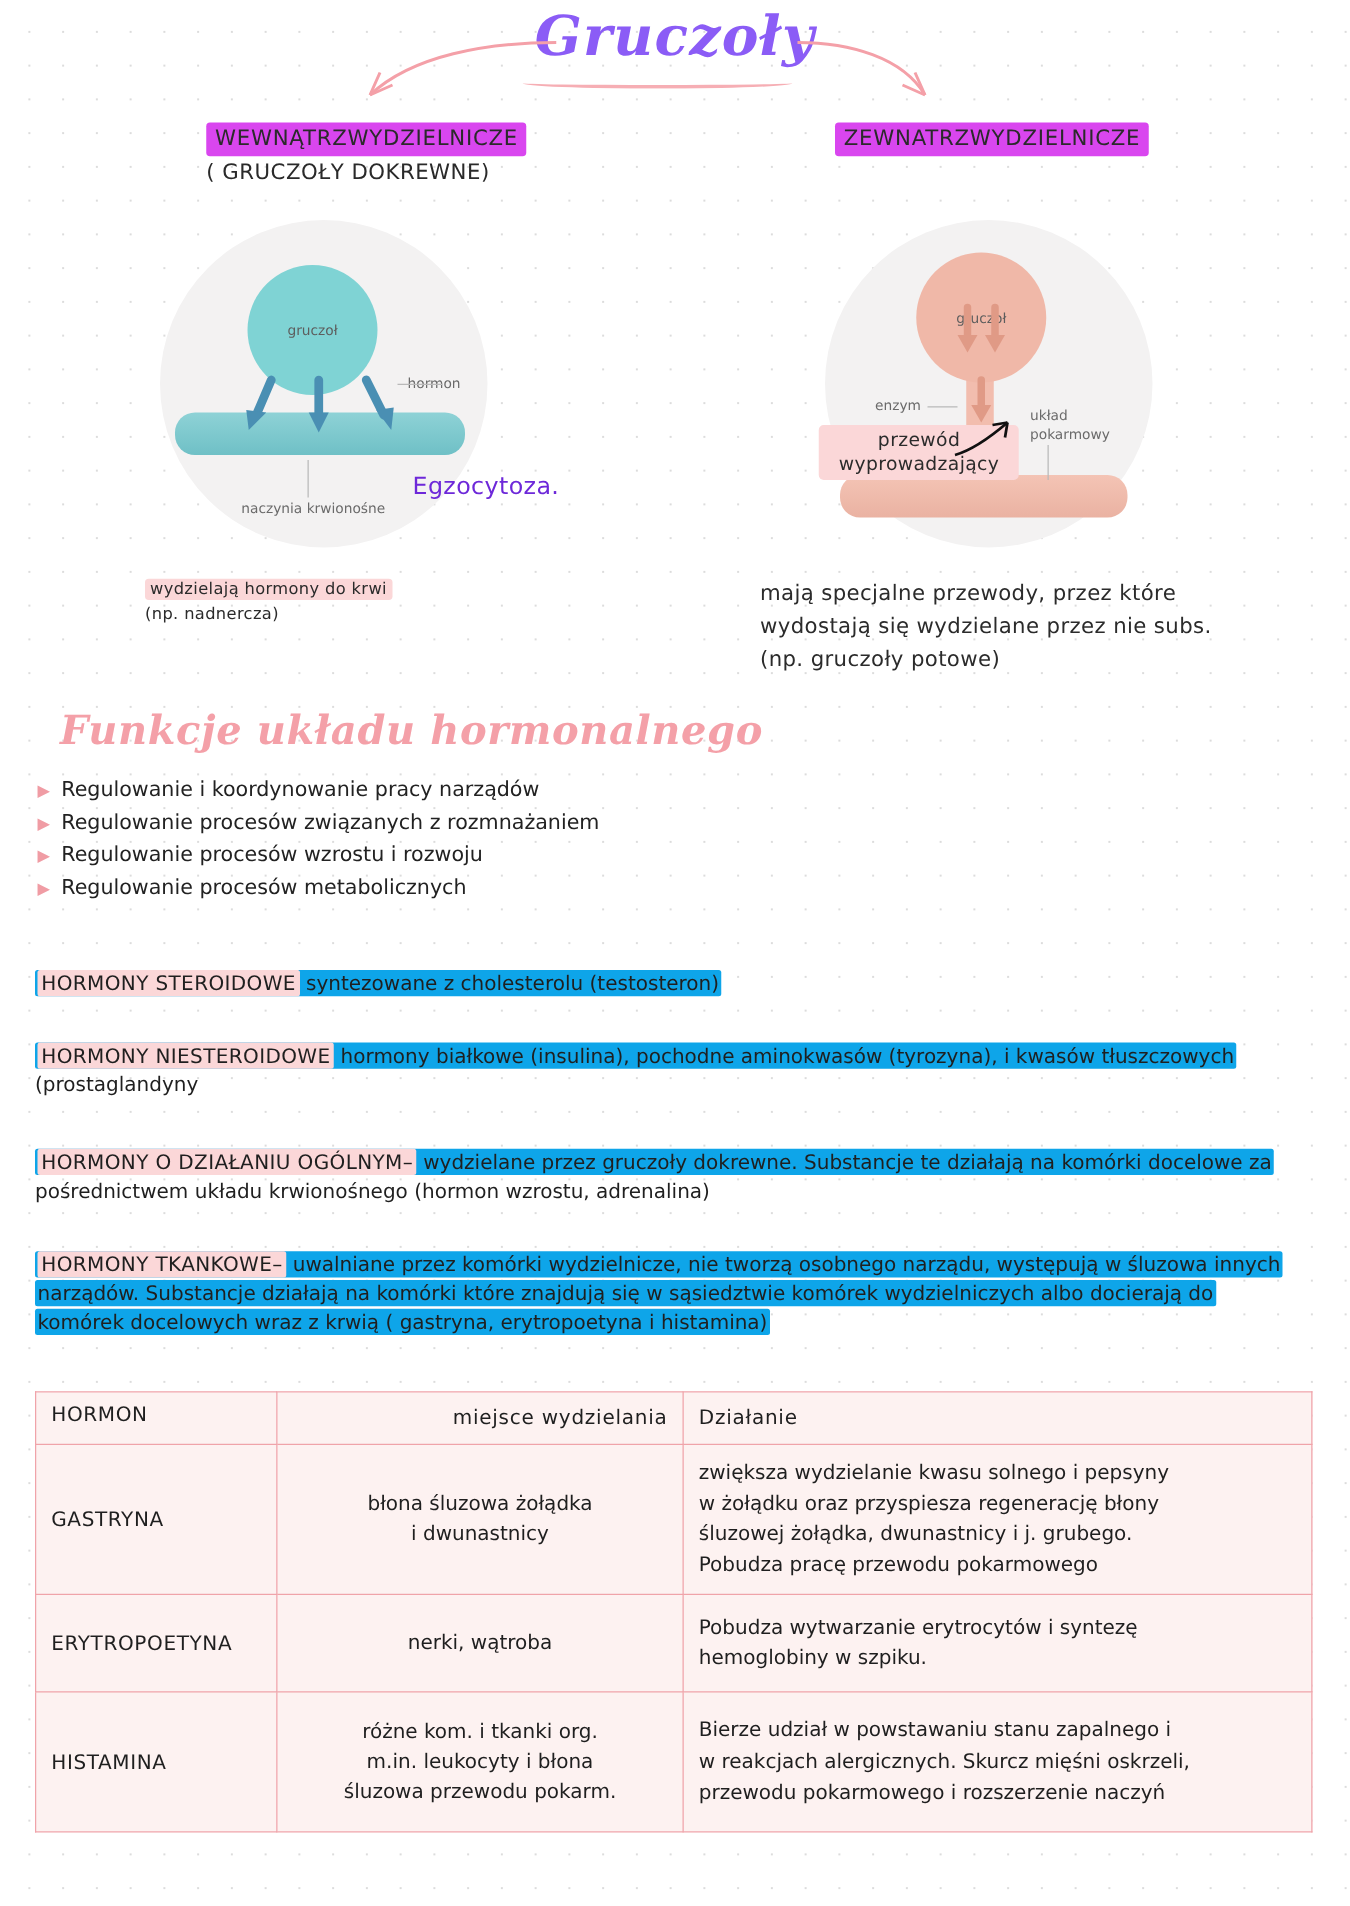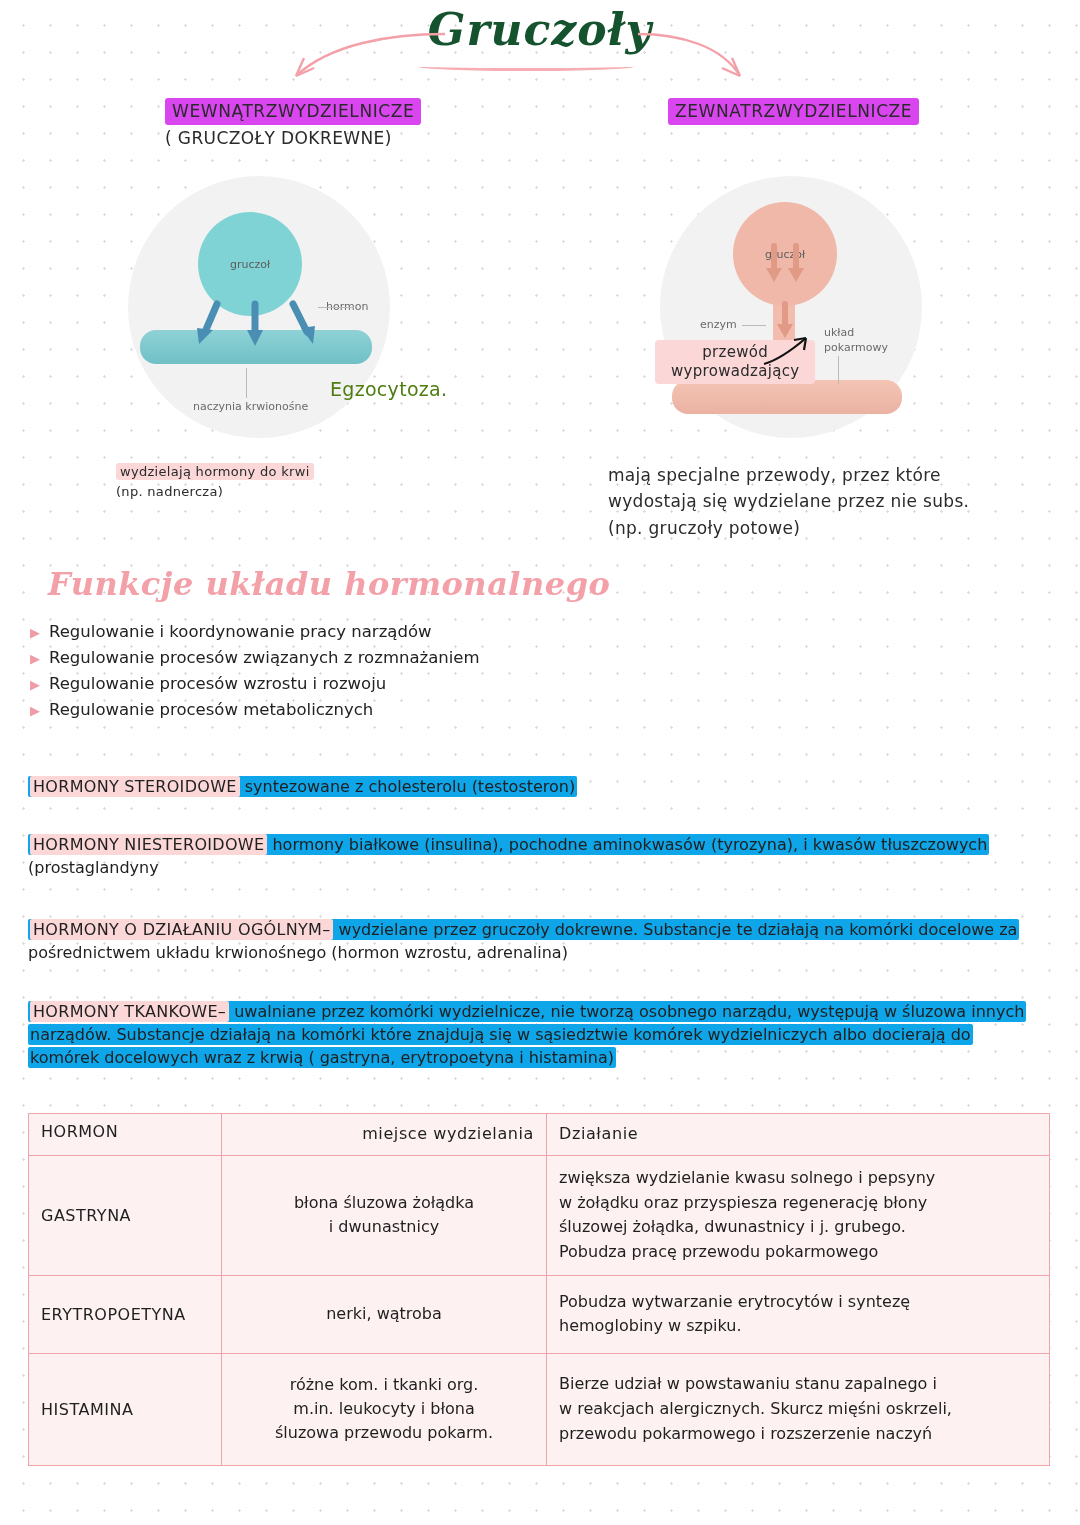--- a/index.html
+++ b/index.html
@@ -27,21 +27,21 @@
   .main-title {
     position: absolute;
     left: 0;
     right: 0;
     top: 4px;
     text-align: center;
     font-family: "DejaVu Serif", serif;
     font-size: 44px;
     font-style: italic;
     font-weight: bold;
-    color: #14532d;
+    color: #8b5cf6;
     letter-spacing: 1px;
   }
   .title-underline {
     position: absolute;
     left: 418px;
     top: 62px;
     width: 216px;
     height: 6px;
     border-bottom: 3px solid #f6aeb4;
     border-radius: 50%;
@@ -128,21 +128,21 @@
   }
 
   
   .hand {
     position: absolute;
     font-family: "DejaVu Sans", sans-serif;
     color: #2b2b2b;
     letter-spacing: .3px;
   }
   #exocytoza {
-    left: 330px; top: 378px; font-size: 19px; color: #4d7c0f;
+    left: 330px; top: 378px; font-size: 19px; color: #6d28d9;
   }
   #duct-callout {
     left: 655px; top: 340px;
     background: #fbd7d8;
     border-radius: 4px;
     padding: 3px 16px;
     font-size: 15px;
     line-height: 1.25;
     text-align: center;
   }

